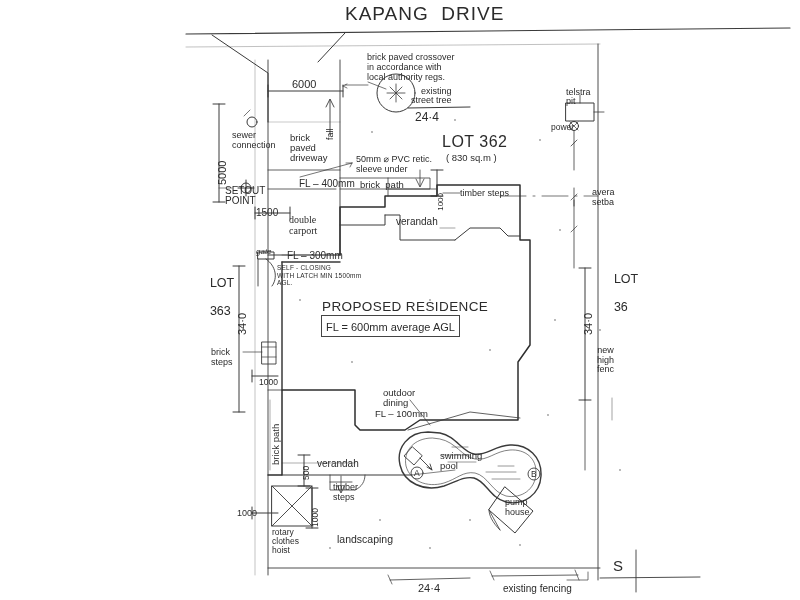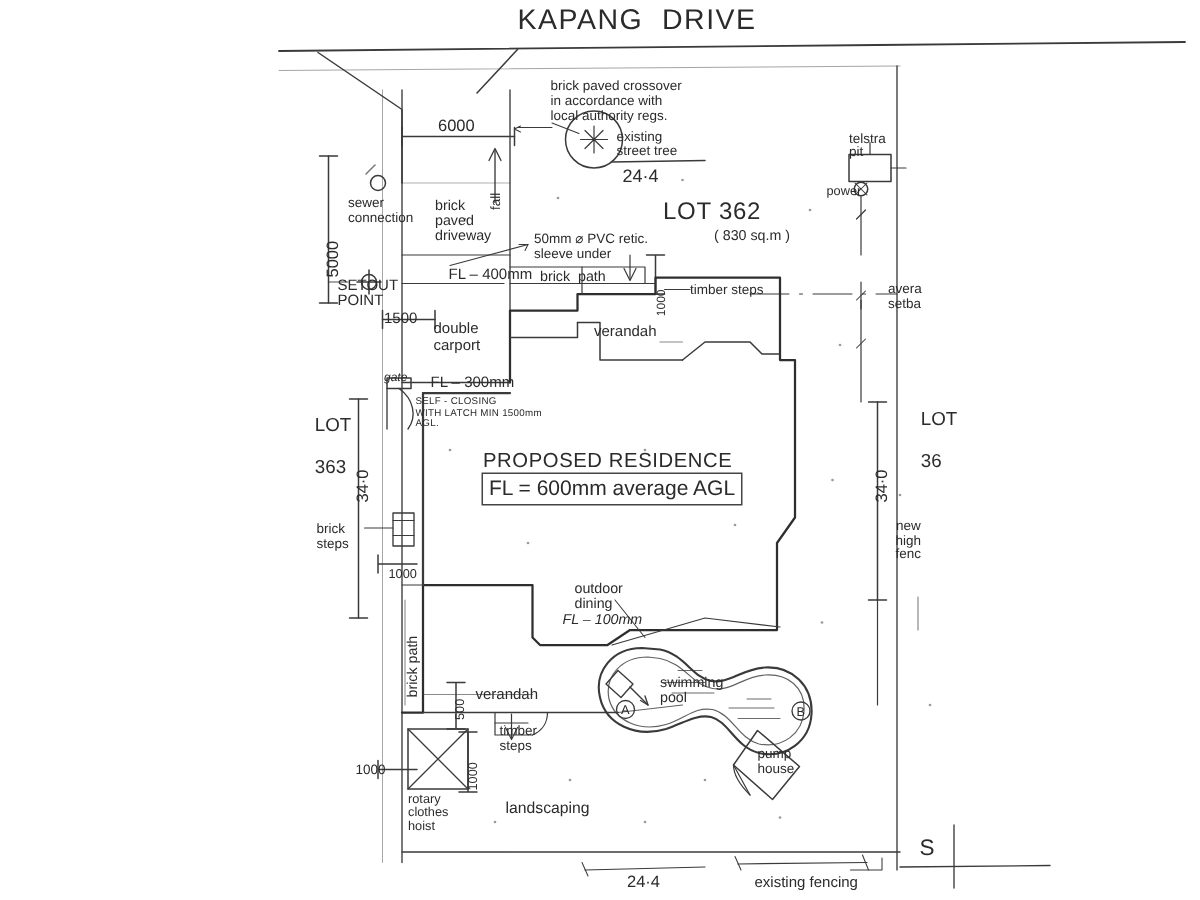--- a/index.html
+++ b/index.html
@@ -231,21 +231,21 @@
       </g>
     </g>
   </svg>
 
   <div class="lbl" style="left:345px;top:3px;font-size:19px;letter-spacing:1px;">KAPANG  DRIVE</div>
 
   <div class="lbl" style="left:367px;top:52px;font-size:9px;line-height:10px;">brick paved crossover
 in accordance with
 local authority regs.</div>
 
-  <div class="lbl" style="left:411px;top:87px;font-size:9px;line-height:9px;">existing
+  <div class="lbl" style="left:411px;top:87px;font-size:9px;line-height:9px;text-align:right;">existing
 street tree</div>
 
   <div class="lbl" style="left:415px;top:110px;font-size:12px;">24·4</div>
 
   <div class="lbl" style="left:292px;top:78px;font-size:11px;">6000</div>
 
   <div class="lbl rot90" style="left:216px;top:185px;font-size:11px;">5000</div>
 
   <div class="lbl" style="left:232px;top:131px;font-size:9px;line-height:9.5px;">sewer
 connection</div>
@@ -254,21 +254,21 @@
 paved
 driveway</div>
 
   <div class="lbl rot90" style="left:325px;top:140px;font-size:9px;">fall</div>
 
   <div class="lbl" style="left:225px;top:186px;font-size:10px;line-height:9.5px;">SETOUT
 POINT</div>
 
   <div class="lbl" style="left:256px;top:207px;font-size:10px;">1500</div>
 
-  <div class="lbl" style="left:289px;top:214px;font-size:10px;line-height:11px;">double
+  <div class="lbl" style="left:289px;top:214px;font-size:10px;line-height:11px;font-family:Liberation Serif, serif;">double
 carport</div>
 
   <div class="lbl" style="left:287px;top:178px;font-size:10px;margin-left:12px;">FL – 400mm</div>
 
   <div class="lbl" style="left:287px;top:250px;font-size:10px;">FL – 300mm</div>
 
   <div class="lbl hand" style="left:256px;top:247px;font-size:8px;font-style:italic;">gate</div>
 
   <div class="lbl hand" style="left:277px;top:264px;font-size:6.5px;line-height:7.5px;letter-spacing:0.2px;">SELF - CLOSING
 WITH LATCH MIN 1500mm
@@ -279,21 +279,21 @@
 
   <div class="lbl" style="left:360px;top:179px;font-size:9.5px;">brick  path</div>
 
   <div class="lbl" style="left:436px;top:193px;font-size:8px;writing-mode:vertical-rl;transform:rotate(180deg);">1000</div>
 
   <div class="lbl" style="left:460px;top:188px;font-size:9px;">timber steps</div>
 
   <div class="lbl" style="left:396px;top:216px;font-size:10px;">verandah</div>
 
   <div class="lbl" style="left:442px;top:133px;font-size:16px;letter-spacing:0.5px;">LOT 362</div>
-  <div class="lbl" style="left:446px;top:152px;font-size:9.5px;margin-left:30px;">( 830 sq.m )</div>
+  <div class="lbl" style="left:446px;top:152px;font-size:9.5px;">( 830 sq.m )</div>
 
   <div class="lbl" style="left:566px;top:88px;font-size:9px;line-height:9px;">telstra
 pit</div>
   <div class="lbl" style="left:551px;top:122px;font-size:8.5px;">power</div>
 
   <div class="lbl" style="left:592px;top:188px;font-size:9px;line-height:9.5px;">avera
 setba</div>
 
   <div class="lbl" style="left:196px;top:262px;font-size:12.5px;line-height:14px;">
     <span>LOT</span><br>
@@ -305,33 +305,33 @@
     <span>36</span>
   </div>
 
   <div class="lbl rot90" style="left:236px;top:335px;font-size:11px;">34·0</div>
 
   <div class="lbl rot90" style="left:582px;top:335px;font-size:11px;">34·0</div>
 
   <div class="lbl" style="left:322px;top:299px;font-size:13.5px;letter-spacing:0.4px;">PROPOSED RESIDENCE</div>
 
   <div style="position:absolute;left:321px;top:315px;border:1px solid #444;padding:1px 4px;">
-    <span class="lbl" style="position:static;font-size:14px;">FL = 600mm average AGL</span>
+    <span class="lbl" style="position:static;font-size:11px;">FL = 600mm average AGL</span>
   </div>
 
   <div class="lbl" style="left:211px;top:348px;font-size:9px;line-height:9.5px;">brick
 steps</div>
 
   <div class="lbl" style="left:259px;top:377px;font-size:8.5px;">1000</div>
 
   <div class="lbl rot90" style="left:270px;top:465px;font-size:9.5px;">brick path</div>
 
   <div class="lbl" style="left:383px;top:388px;font-size:9.5px;line-height:10px;">outdoor
 dining</div>
-  <div class="lbl" style="left:375px;top:408px;font-size:9.5px;font-style:italic;">FL – 100mm</div>
+  <div class="lbl" style="left:375px;top:408px;font-size:9.5px;">FL – 100mm</div>
 
   <div class="lbl" style="left:440px;top:451px;font-size:9.5px;line-height:10px;">swimming
 pool</div>
 
   <div class="lbl" style="left:505px;top:498px;font-size:9px;line-height:9.5px;">pump
 house</div>
 
   <div class="lbl" style="left:414px;top:468px;font-size:8.5px;">A</div>
   <div class="lbl" style="left:531px;top:469px;font-size:8.5px;">B</div>
 

